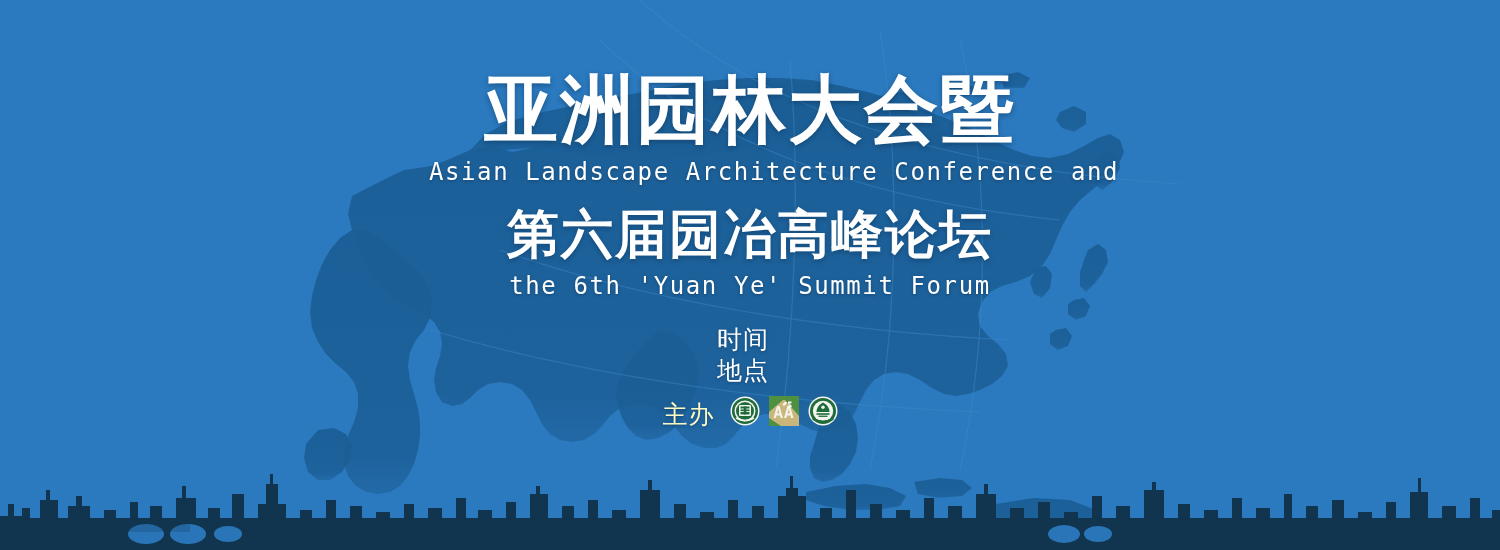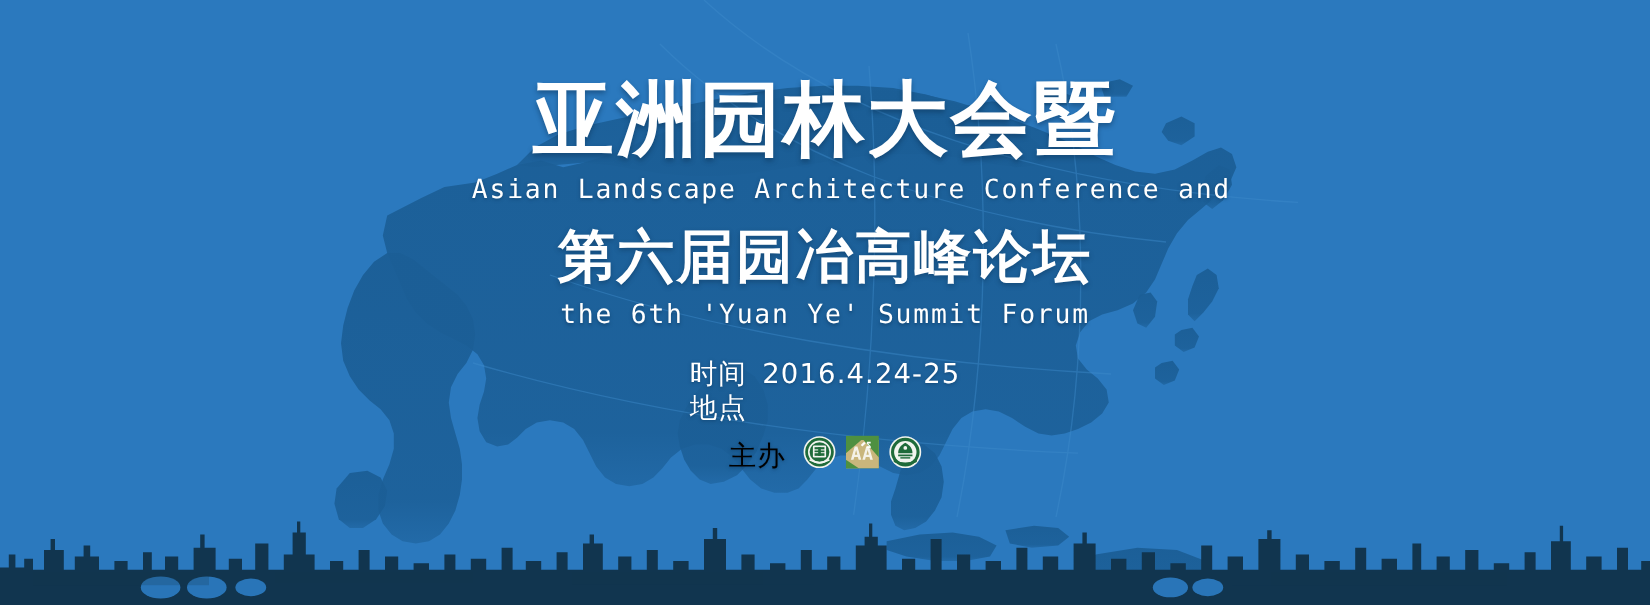--- a/index.html
+++ b/index.html
@@ -87,21 +87,21 @@
   }
   .info-row{ white-space:nowrap; display:flex; }
   .info-label{ margin-right:14px; }
   .info-value{ }
 
   .host-row{
     margin-top:10px;
     display:flex;
     align-items:center;
     gap:9px;
-    color:#000000;
+    color:#fef9c3;
     font-family:"DejaVu Sans","Liberation Sans",sans-serif;
     font-size:25px;
     letter-spacing:1px;
     text-shadow:0 1px 3px rgba(8,44,78,0.5);
   }
   .host-label{ margin-right:6px; }
   .logo{ display:block; }
 </style>
 </head>
 <body>
@@ -270,21 +270,20 @@
 
     <div class="sub-en sub-en-1">Asian Landscape Architecture Conference and</div>
 
     <div class="headline-cn headline-cn-2">第六届园冶高峰论坛</div>
 
     <div class="sub-en sub-en-2">the 6th 'Yuan Ye' Summit Forum</div>
 
     <div class="info-block">
       <div class="info-row">
         <span class="info-label">时间</span>
-        <span class="info-value">2016.4.24-25</span>
       </div>
       <div class="info-row">
         <span class="info-label">地点</span>
       </div>
     </div>
 
     <div class="host-row">
       <span class="host-label">主办</span>
 
       <span class="logo">

